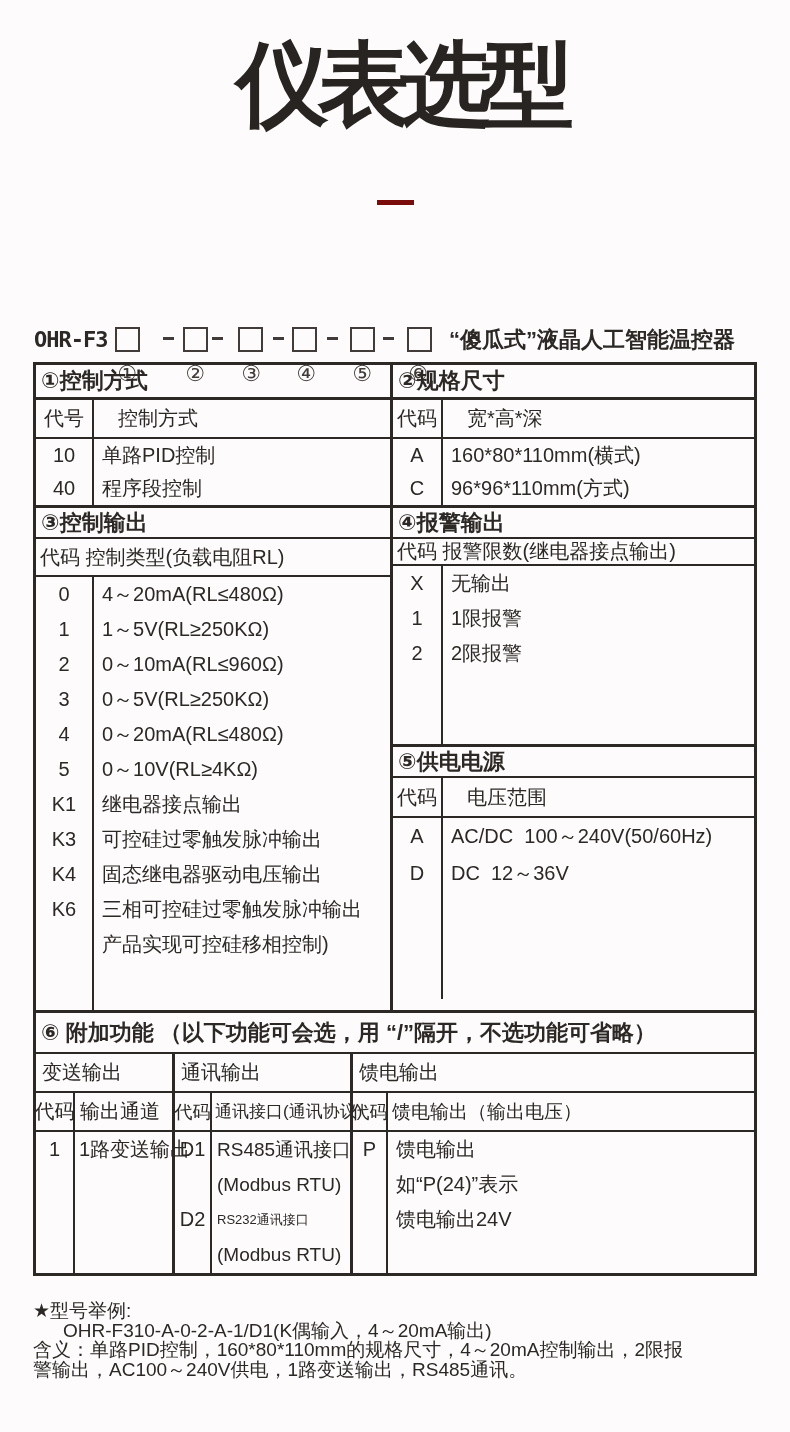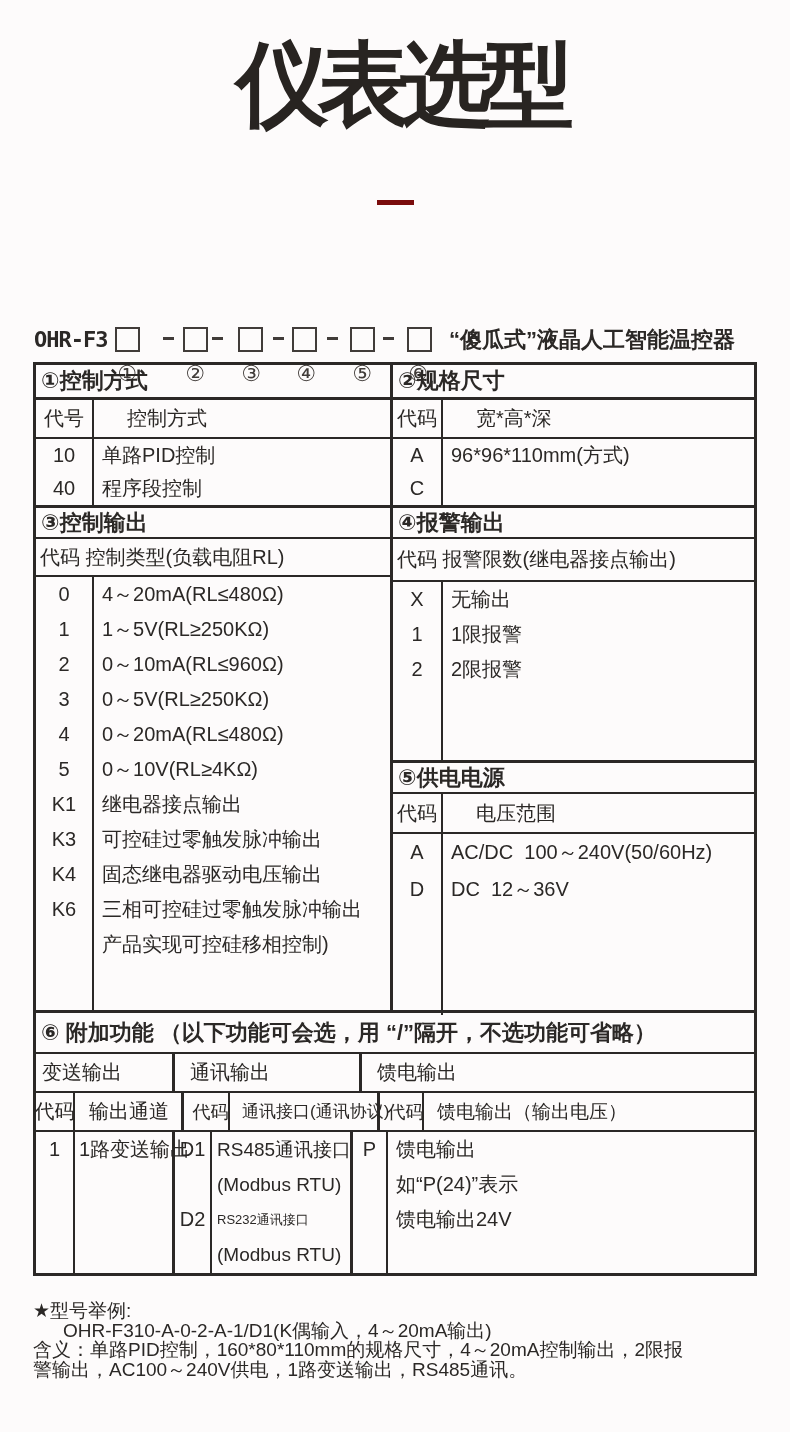--- a/index.html
+++ b/index.html
@@ -24,21 +24,21 @@
   .mbox{position:absolute;top:5px;width:21px;height:21px;border:2px solid #413c39;background:transparent;}
   .mdash{position:absolute;top:15px;width:11px;height:3px;background:#413c39;}
   .mnum{position:absolute;top:39px;width:28px;text-align:center;font-size:22px;color:#413c39;}
   .msuffix{position:absolute;left:449px;top:3px;font-size:22px;font-weight:700;white-space:pre;}
   
   .tbl{position:absolute;left:33px;top:362px;width:718px;height:908px;border:3px solid var(--ink);}
   .half{position:absolute;top:0;box-sizing:border-box;}
   .lhalf{left:0;width:357px;height:645px;border-right:3px solid var(--ink);}
   .rhalf{left:357px;width:361px;height:645px;}
   .row{display:flex;box-sizing:border-box;width:100%;}
-  .bb2{border-bottom:2px solid var(--ink);gap:9px;}
+  .bb2{border-bottom:2px solid var(--ink);}
   .bb3{border-bottom:3px solid var(--ink);}
   .sech{font-weight:700;font-size:22px;align-items:center;padding-left:5px;white-space:pre;}
   .cellC{display:flex;align-items:center;justify-content:center;box-sizing:border-box;
          border-right:2px solid var(--ink);height:100%;font-size:20px;white-space:pre;}
   .cellL{display:flex;align-items:center;box-sizing:border-box;padding-left:24px;height:100%;
          font-size:20px;white-space:pre;}
   .gb{border-right:3px solid var(--ink) !important;}
   .area{position:relative;box-sizing:border-box;width:100%;}
   .col{position:absolute;top:0;bottom:0;box-sizing:border-box;}
   .colb{border-right:2px solid var(--ink);}
@@ -136,25 +136,26 @@
       <div class="row bb2" style="height:39px">
         <div class="cellC" style="width:50px">代码</div>
         <div class="cellL" style="flex:1">宽*高*深</div>
       </div>
       <div class="area bb3" style="height:69px">
         <div class="col colb" style="left:0;width:50px">
           <div class="lnC" style="height:33px">A</div>
           <div class="lnC" style="height:33px">C</div>
         </div>
         <div class="col" style="left:50px;right:0">
+          <div class="lnL" style="height:33px">160*80*110mm(横式)</div>
           <div class="lnL" style="height:33px">96*96*110mm(方式)</div>
         </div>
       </div>
       <div class="row sech bb2" style="height:31px">④报警输出</div>
-      <div class="row bb2" style="height:43px">
+      <div class="row bb2" style="height:27px">
         <div class="cellL" style="flex:1;padding-left:4px">代码 报警限数(继电器接点输出)</div>
       </div>
       <div class="area bb3" style="height:181px">
         <div class="col colb" style="left:0;width:50px">
           <div class="lnC" style="height:35px">X</div>
           <div class="lnC" style="height:35px">1</div>
           <div class="lnC" style="height:35px">2</div>
         </div>
         <div class="col" style="left:50px;right:0">
           <div class="lnL" style="height:35px">无输出</div>

